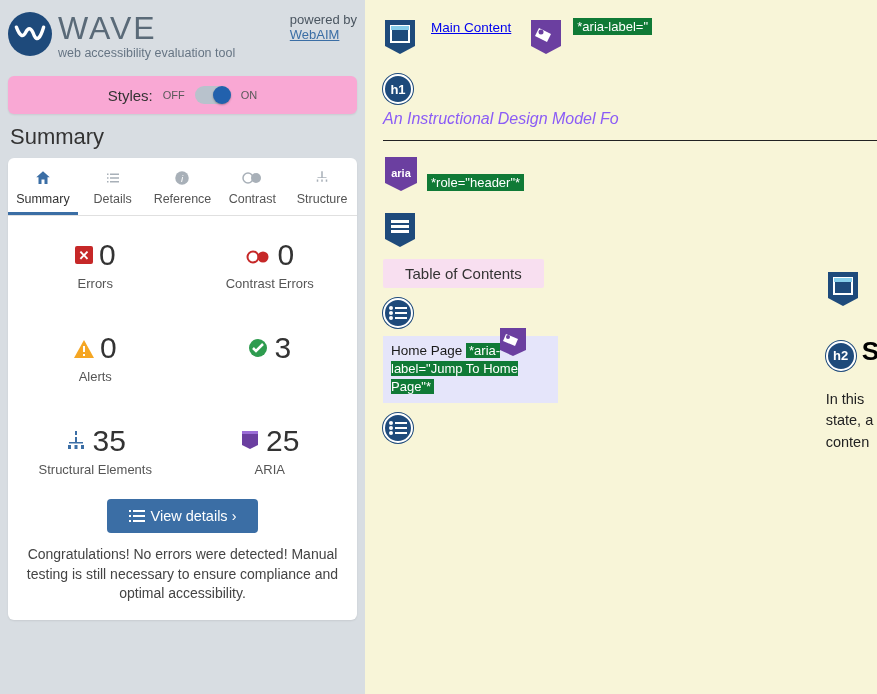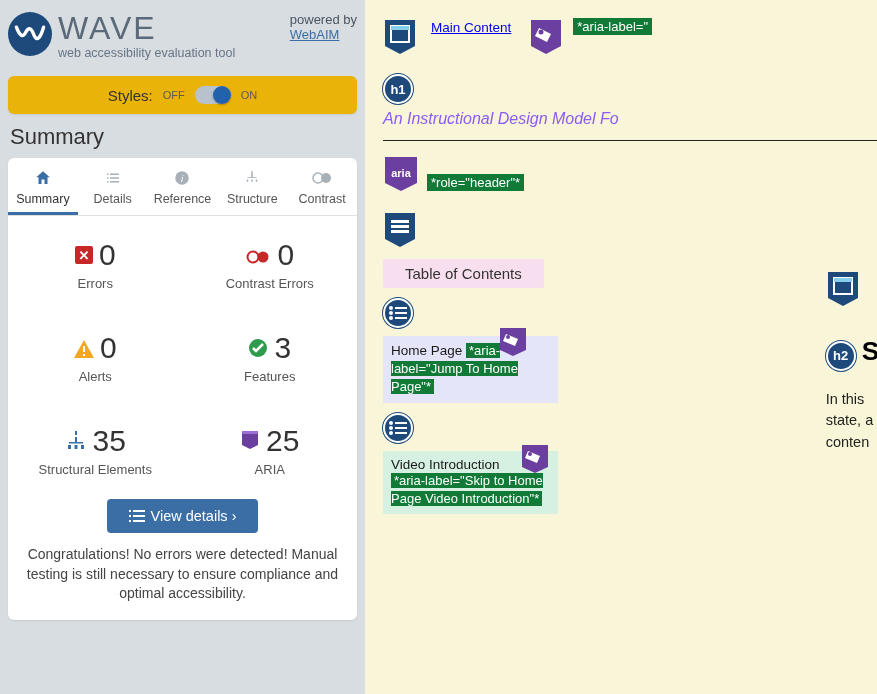--- a/index.html
+++ b/index.html
@@ -6,21 +6,21 @@
 body { display: flex; width: 877px; height: 694px; overflow: hidden; background: #f8f5d8; }
 .sidebar { width: 365px; background: #d8dde2; padding: 8px; height: 100%; overflow-y: auto; }
 .header { display: flex; justify-content: space-between; align-items: flex-start; padding: 4px 0 6px 0; }
 .logo-block { display: flex; align-items: flex-start; }
 .logo-icon { width: 44px; height: 44px; border-radius: 50%; background: #1e4a7b; display: flex; align-items: center; justify-content: center; margin-right: 6px; }
 .logo-icon svg { width: 34px; height: 34px; }
 .brand-title { font-size: 32px; font-weight: 300; color: #5a6a78; letter-spacing: 2px; line-height: 1; }
 .brand-sub { font-size: 12.5px; color: #667584; margin-top: 2px; text-align: center; }
 .powered { text-align: left; font-size: 13px; color: #4a5560; }
 .powered a { color: #3b6ea5; text-decoration: underline; }
-.styles-bar { background: #eab308; border-radius: 6px; padding: 10px 0; margin: 10px 0; display: flex; align-items: center; justify-content: center; gap: 10px; box-shadow: 0 1px 2px rgba(0,0,0,0.08); }
+.styles-bar { background: #f9a8d4; border-radius: 6px; padding: 10px 0; margin: 10px 0; display: flex; align-items: center; justify-content: center; gap: 10px; box-shadow: 0 1px 2px rgba(0,0,0,0.08); }
 .styles-label { font-size: 15px; color: #333; }
 .off-on { font-size: 11px; color: #5a5a5a; }
 .toggle { width: 36px; height: 18px; background: #b8c2cc; border-radius: 10px; position: relative; }
 .toggle-knob { width: 18px; height: 18px; border-radius: 50%; background: #2261ad; position: absolute; right: 0; top: 0; box-shadow: 0 1px 2px rgba(0,0,0,0.3); }
 .section-title { font-size: 22px; color: #333; margin: 6px 0 8px 2px; font-weight: 400; }
 .panel { background: #fff; border-radius: 6px; padding: 0 0 16px 0; box-shadow: 0 1px 2px rgba(0,0,0,0.08); }
 .tabs { display: flex; border-bottom: 1px solid #e0e0e0; }
 .tab { flex: 1; text-align: center; padding: 10px 0 6px 0; font-size: 12.5px; color: #555; cursor: pointer; }
 .tab.active { border-bottom: 3px solid #3b6ea5; color: #333; }
 .tab-icon { height: 20px; display: flex; align-items: center; justify-content: center; margin-bottom: 4px; }
@@ -106,34 +106,34 @@
         <div class="tab-icon">
             <svg width="18" height="18" viewBox="0 0 24 24">
               <circle cx="12" cy="12" r="9" fill="#a8b0b8"></circle>
               <text x="12" y="17" text-anchor="middle" fill="#fff" font-size="13" font-family="serif" font-style="italic">i</text>
             </svg>
           </div>
         <span>Reference</span>
       </div>
       <div class="tab">
         <div class="tab-icon">
-            <svg width="18" height="18" viewBox="0 0 24 24">
-              <path fill="#a8b0b8" d="M11 3h2v3h-2zM11 8h2v3h-2zM5 14h2v3H5zM11 14h2v3h-2zM17 14h2v3h-2zM6 11h12v1H6zM11 6h2v6h-2z"></path>
-            </svg>
-          </div>
-        <span>Structure</span>
-      </div>
-      <div class="tab">
-        <div class="tab-icon">
             <svg width="22" height="14" viewBox="0 0 22 14">
               <circle cx="7" cy="7" r="5" fill="none" stroke="#a8b0b8" stroke-width="1.5"></circle>
               <circle cx="15" cy="7" r="5" fill="#a8b0b8"></circle>
             </svg>
           </div>
         <span>Contrast</span>
+      </div>
+      <div class="tab">
+        <div class="tab-icon">
+            <svg width="18" height="18" viewBox="0 0 24 24">
+              <path fill="#a8b0b8" d="M11 3h2v3h-2zM11 8h2v3h-2zM5 14h2v3H5zM11 14h2v3h-2zM17 14h2v3h-2zM6 11h12v1H6zM11 6h2v6h-2z"></path>
+            </svg>
+          </div>
+        <span>Structure</span>
       </div>
     </div>
 
     <div class="grid">
       <div class="cell">
         <div class="cell-value">
             <span class="icon-sq" style="background:#c62828">✕</span>
             <span>0</span>
           </div>
         <div class="cell-label">Errors</div>
@@ -160,21 +160,20 @@
         <div class="cell-label">Alerts</div>
       </div>
       <div class="cell">
         <div class="cell-value">
             <span><svg width="20" height="20" viewBox="0 0 20 20">
                 <circle cx="10" cy="10" r="9" fill="#2e9c4f"></circle>
                 <path d="M5 10l3 3 7-7" stroke="#fff" stroke-width="2.5" fill="none"></path>
               </svg></span>
             <span>3</span>
           </div>
-        <div class="cell-label">Features</div>
       </div>
       <div class="cell">
         <div class="cell-value">
             <span><svg width="22" height="20" viewBox="0 0 22 20">
                 <path fill="#3b6ea5" d="M10 0h2v4h-2zM10 6h2v4h-2zM3 14h3v4H3zM9.5 14h3v4h-3zM16 14h3v4h-3zM4 11h14v1.5H4zM10 6h2v6h-2z"></path>
               </svg></span>
             <span>35</span>
           </div>
         <div class="cell-label">Structural Elements</div>
       </div>
@@ -279,31 +278,20 @@
           <circle cx="2" cy="2" r="2" fill="#fff"></circle>
           <rect x="6" y="1" width="12" height="2" fill="#fff"></rect>
           <circle cx="2" cy="7" r="2" fill="#fff"></circle>
           <rect x="6" y="6" width="12" height="2" fill="#fff"></rect>
           <circle cx="2" cy="12" r="2" fill="#fff"></circle>
           <rect x="6" y="11" width="12" height="2" fill="#fff"></rect>
         </svg>
       </span>
   </div>
 
-  <div class="nav-box2" style="position:relative">
-    <span>Video Introduction</span>
-    <span class="badge" style="position:absolute;top:-8px;right:8px">
-        <svg width="30" height="32" viewBox="0 0 30 32">
-          <path fill="#6b3fa0" d="M2 2h26v22l-13 6-13-6z"></path>
-          <path fill="#fff" d="M8 8l12 5-3 7-12-5z"></path>
-          <circle cx="10" cy="11" r="2" fill="#6b3fa0"></circle>
-        </svg>
-      </span>
-    <br><span class="aria-multi">*aria-label="Skip to Home Page Video Introduction"*</span>
-  </div>
 
 
   <div class="right-col">
     <span class="badge">
         <svg width="34" height="38" viewBox="0 0 34 38">
           <path fill="#1e4a7b" d="M2 2h30v26l-15 8-15-8z"></path>
           <rect x="8" y="8" width="18" height="16" fill="none" stroke="#fff" stroke-width="2"></rect>
           <rect x="8" y="8" width="18" height="4" fill="#87ceeb"></rect>
         </svg>
       </span>

